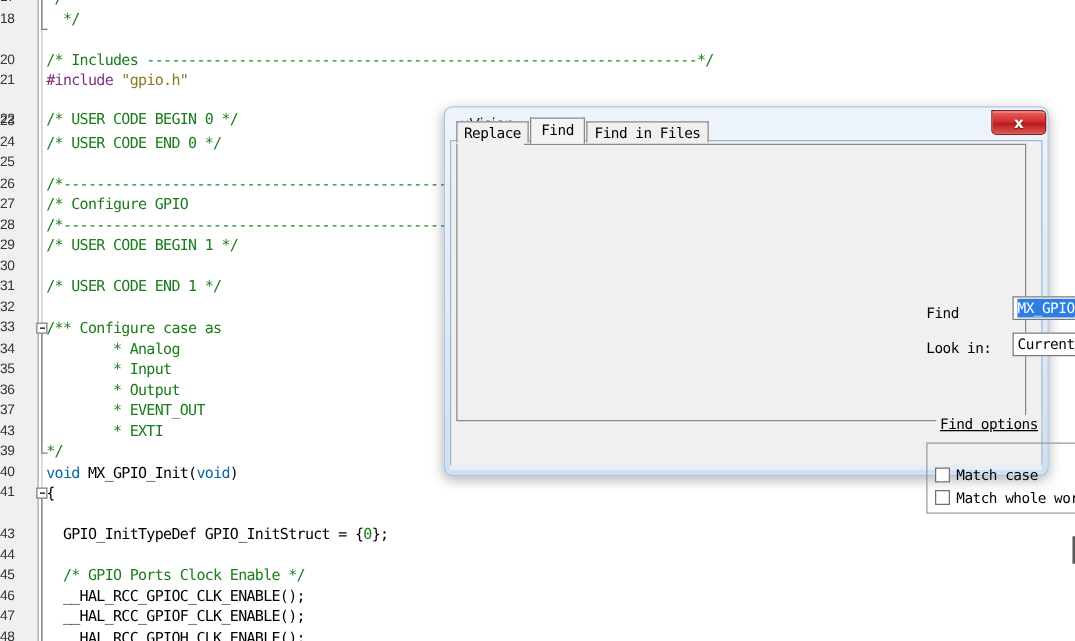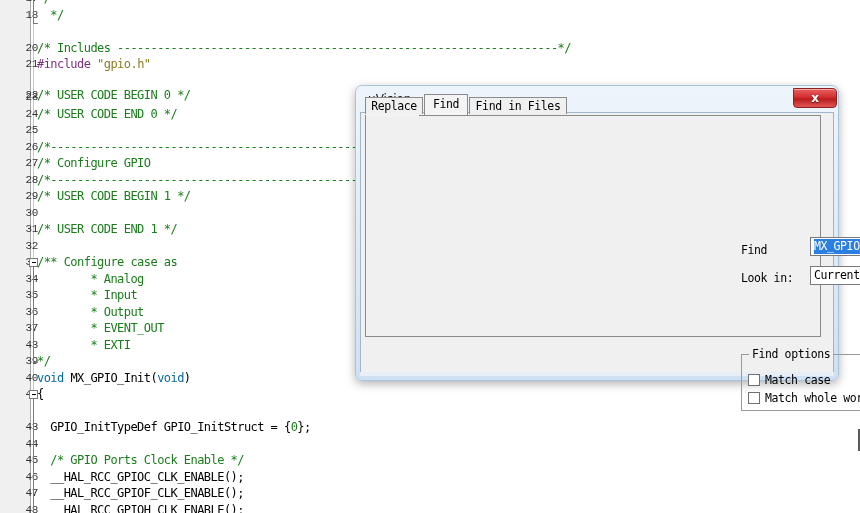--- a/index.html
+++ b/index.html
@@ -44,27 +44,26 @@
   .row {
     position: absolute;
     left: 0;
     height: 16.5px;
     width: 860px;
   }
   .lineno {
     position: absolute;
     left: 0; top: 0;
     width: 26px;
-    text-align: right;
-    font-family: Liberation Mono, monospace;
+    text-align: left;
+    font-family: Liberation Sans, sans-serif;
     font-size: 11px;
     line-height: 16.5px;
     color: #333333;
     letter-spacing: -0.3px;
-    padding-left: 12px;
   }
   .code {
     position: absolute;
     left: 37px; top: 0;
     font-family: "DejaVu Sans Mono", monospace;
     font-size: 12px;
     line-height: 16.5px;
     white-space: pre;
     color: #000000;
     letter-spacing: -0.55px;
@@ -232,27 +231,28 @@
   
   #find-options {
     position: absolute;
     left: 385px; top: 268px;
     width: 416px; height: 57px;
     border: 1px solid #9a9a9a;
     box-sizing: border-box;
   }
   #find-options-legend {
     position: absolute;
-    left: 393px; top: 261px;
+    left: 393px; top: 246px;
     background: #f0f0f0;
     padding: 0 3px;
     font-family: "DejaVu Sans Mono", monospace;
     font-size: 11.5px;
     letter-spacing: -0.4px;
     color: #000;
+    text-decoration: underline;
   }
   .cb-row {
     position: absolute;
     height: 15px;
     cursor: pointer;
   }
   .cb-box {
     position: absolute;
     left: 0; top: 1px;
     width: 12px; height: 12px;

